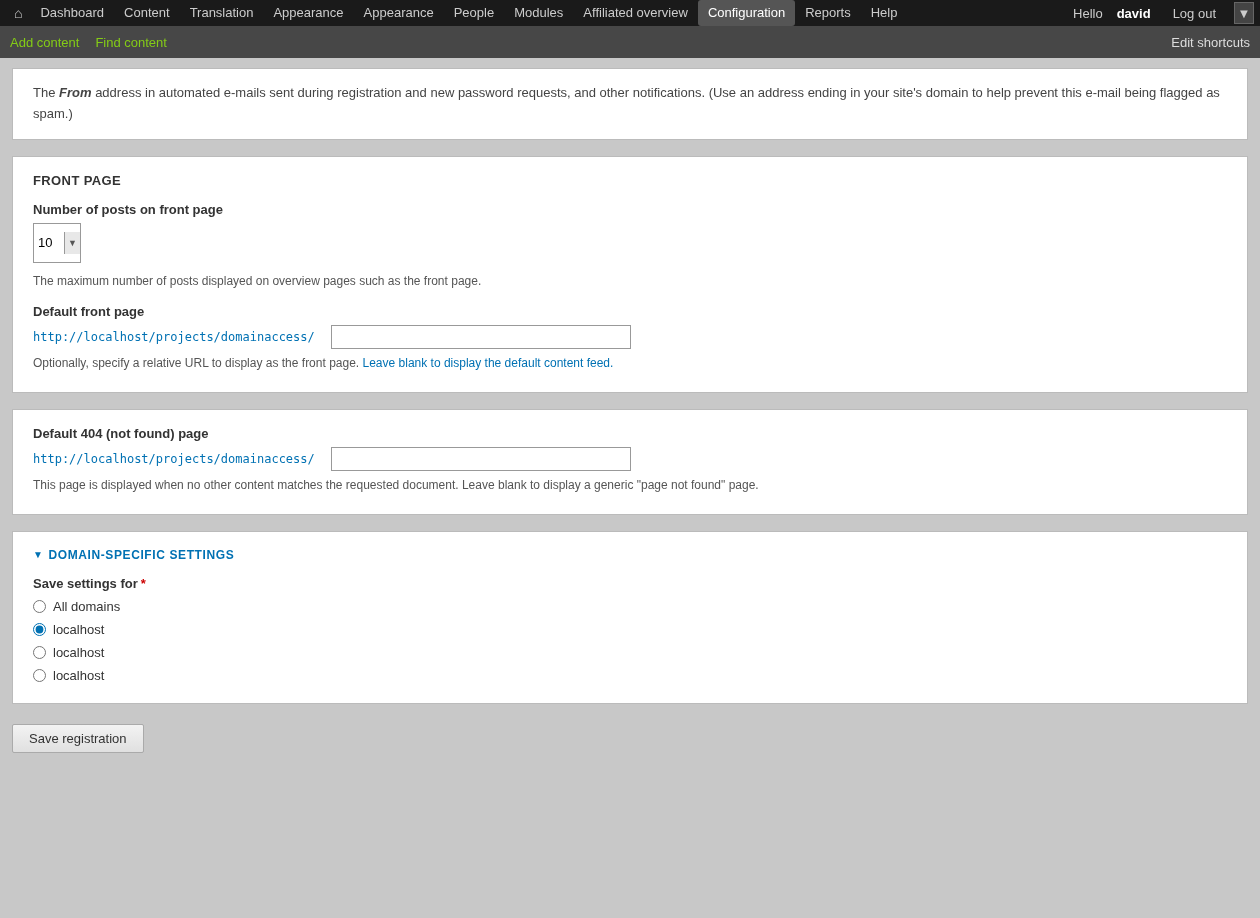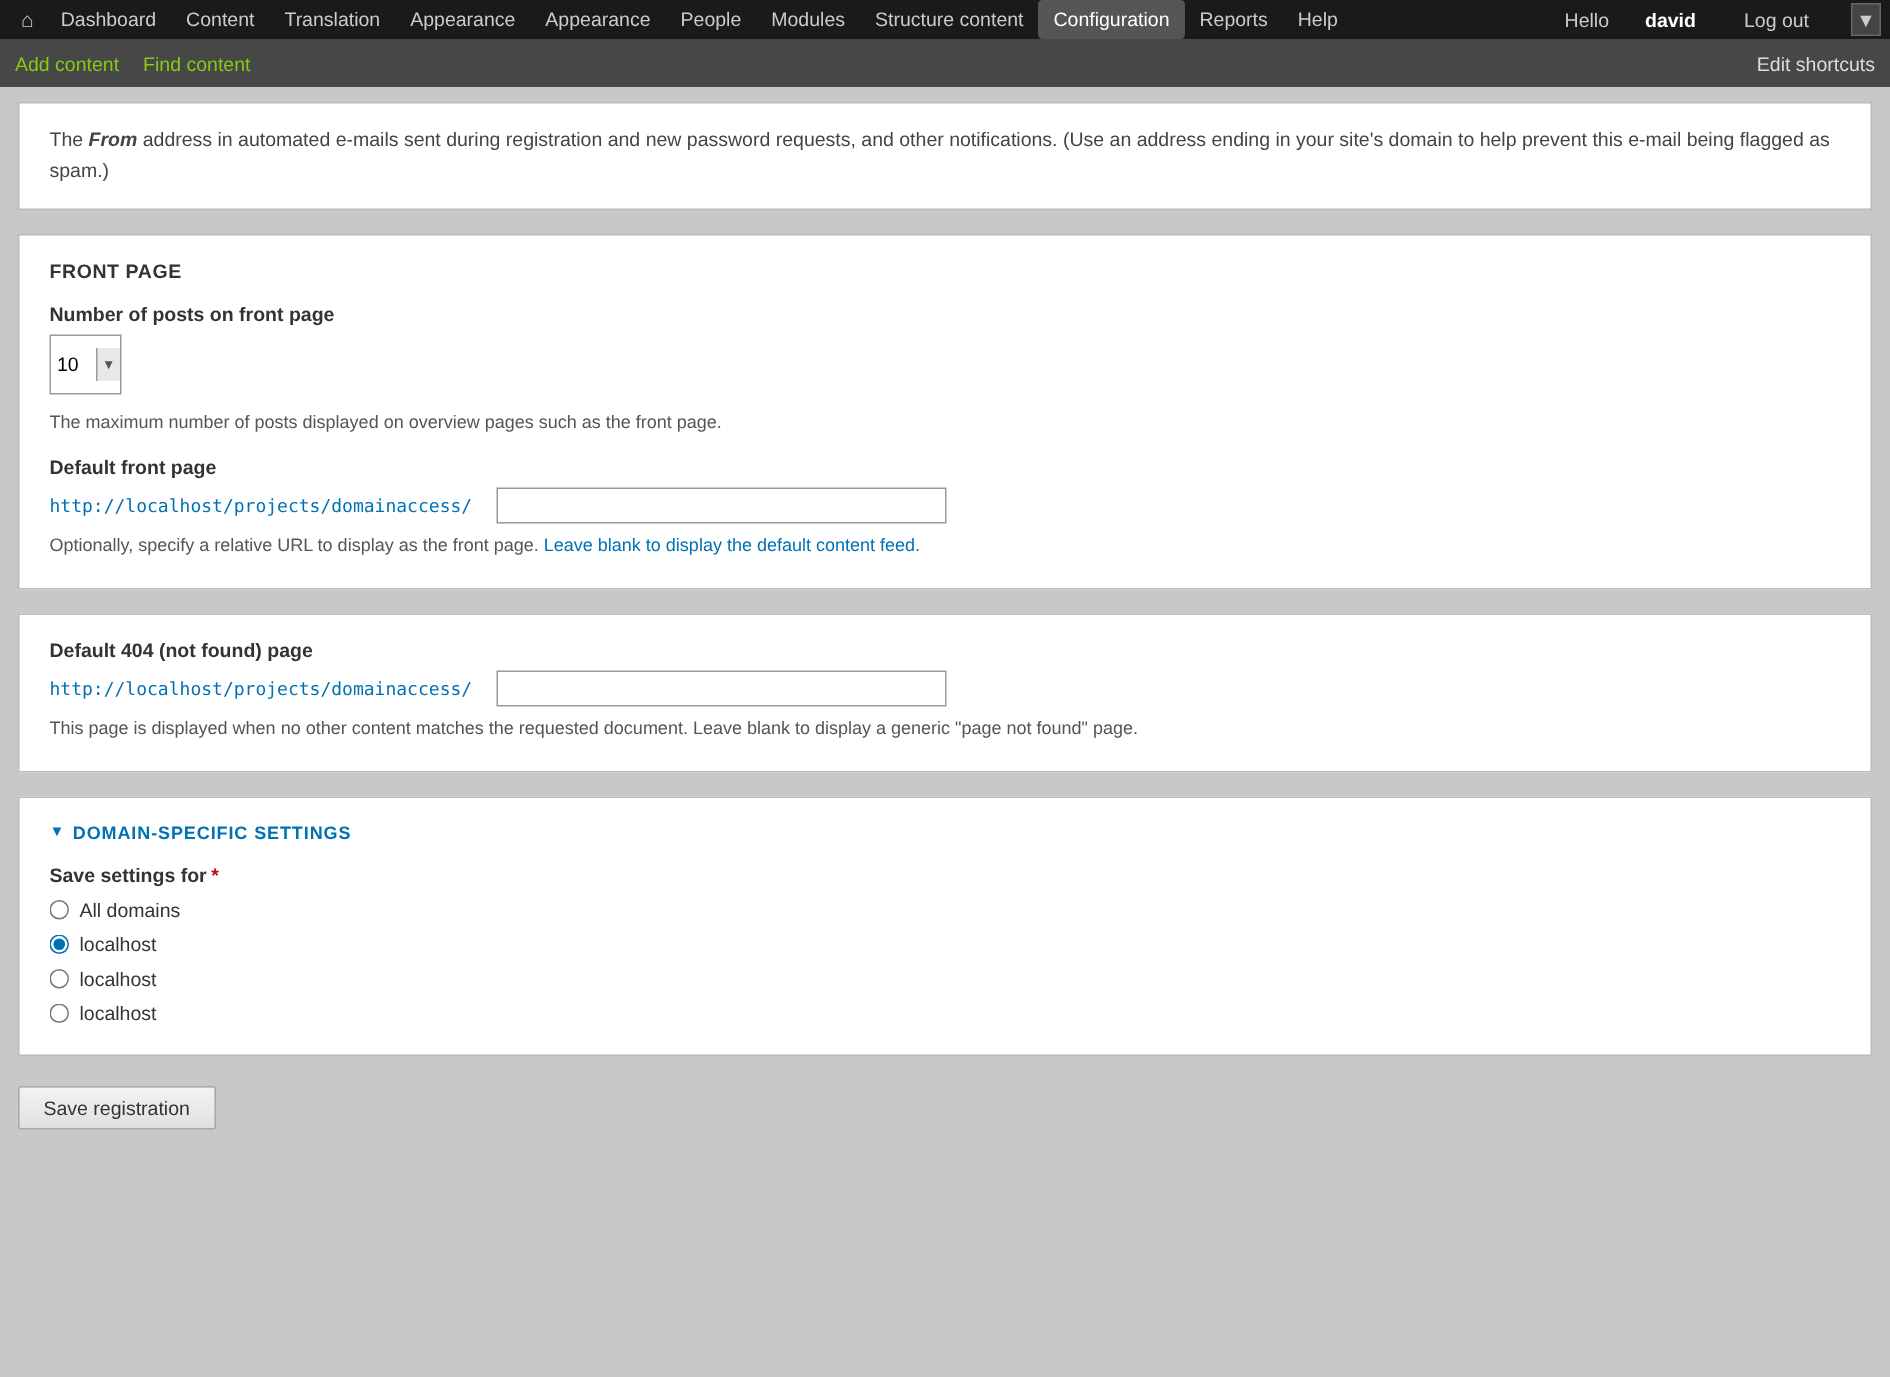--- a/index.html
+++ b/index.html
@@ -33,21 +33,21 @@
       padding: 0 8px;
       font-size: 14px;
       cursor: pointer;
     }
     #top-nav .spacer { flex: 1; }
     #top-nav .user-area {
       color: #ccc;
       font-size: 13px;
       display: flex;
       align-items: center;
-      gap: 24px;
+      gap: 14px;
     }
     #top-nav .user-area .username { color: #fff; font-weight: bold; }
     #top-nav .dropdown-arrow {
       background: #444;
       border: 1px solid #666;
       color: #ccc;
       width: 20px;
       height: 22px;
       display: flex;
       align-items: center;
@@ -240,21 +240,21 @@
 
 <nav id="top-nav">
   <span class="home-icon">⌂</span>
   <span class="nav-item">Dashboard</span>
   <span class="nav-item">Content</span>
   <span class="nav-item">Translation</span>
   <span class="nav-item">Appearance</span>
   <span class="nav-item">Appearance</span>
   <span class="nav-item">People</span>
   <span class="nav-item">Modules</span>
-  <span class="nav-item">Structure content</span>
+  <span class="nav-item">Affiliated overview</span>
   <span class="nav-item active">Configuration</span>
   <span class="nav-item">Reports</span>
   <span class="nav-item">Help</span>
   <div class="spacer"></div>
   <div class="user-area">
     <span>Hello </span>
       <span class="username">david</span>
     <span style="margin-left:8px;">Log out</span>
     <div class="dropdown-arrow">▼</div>
   </div>

